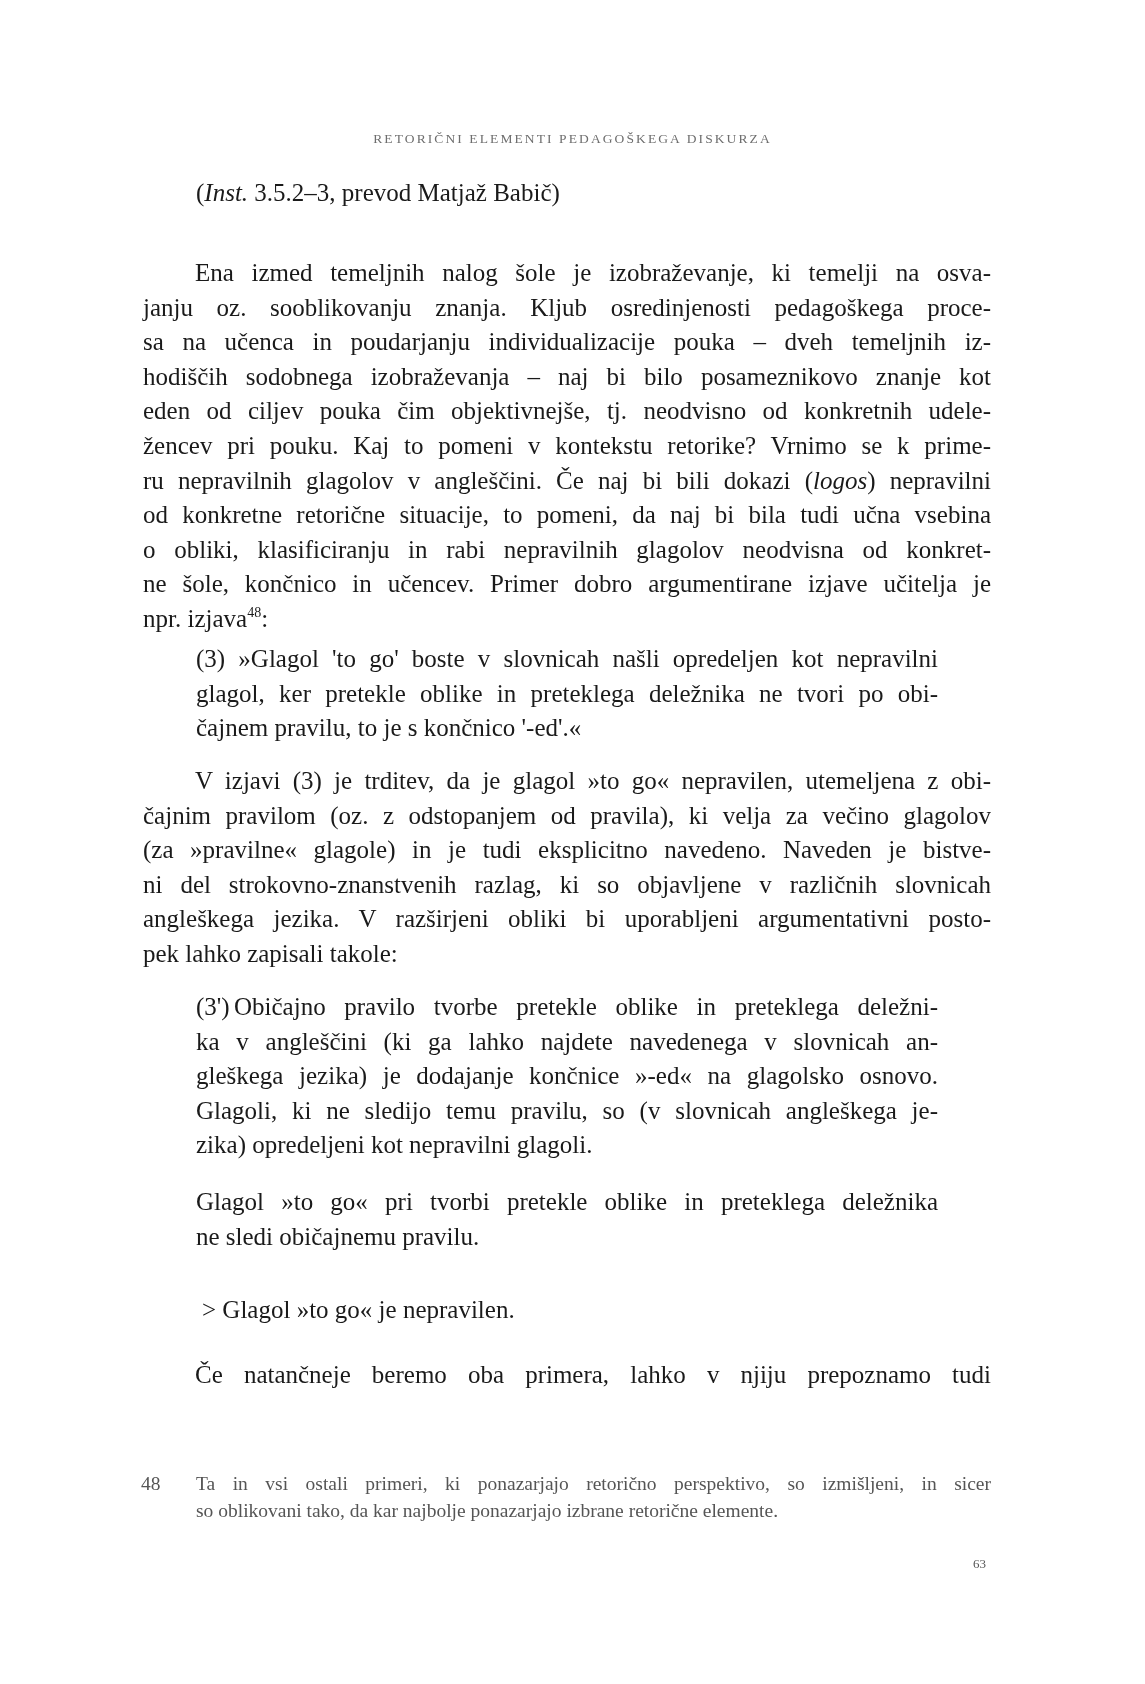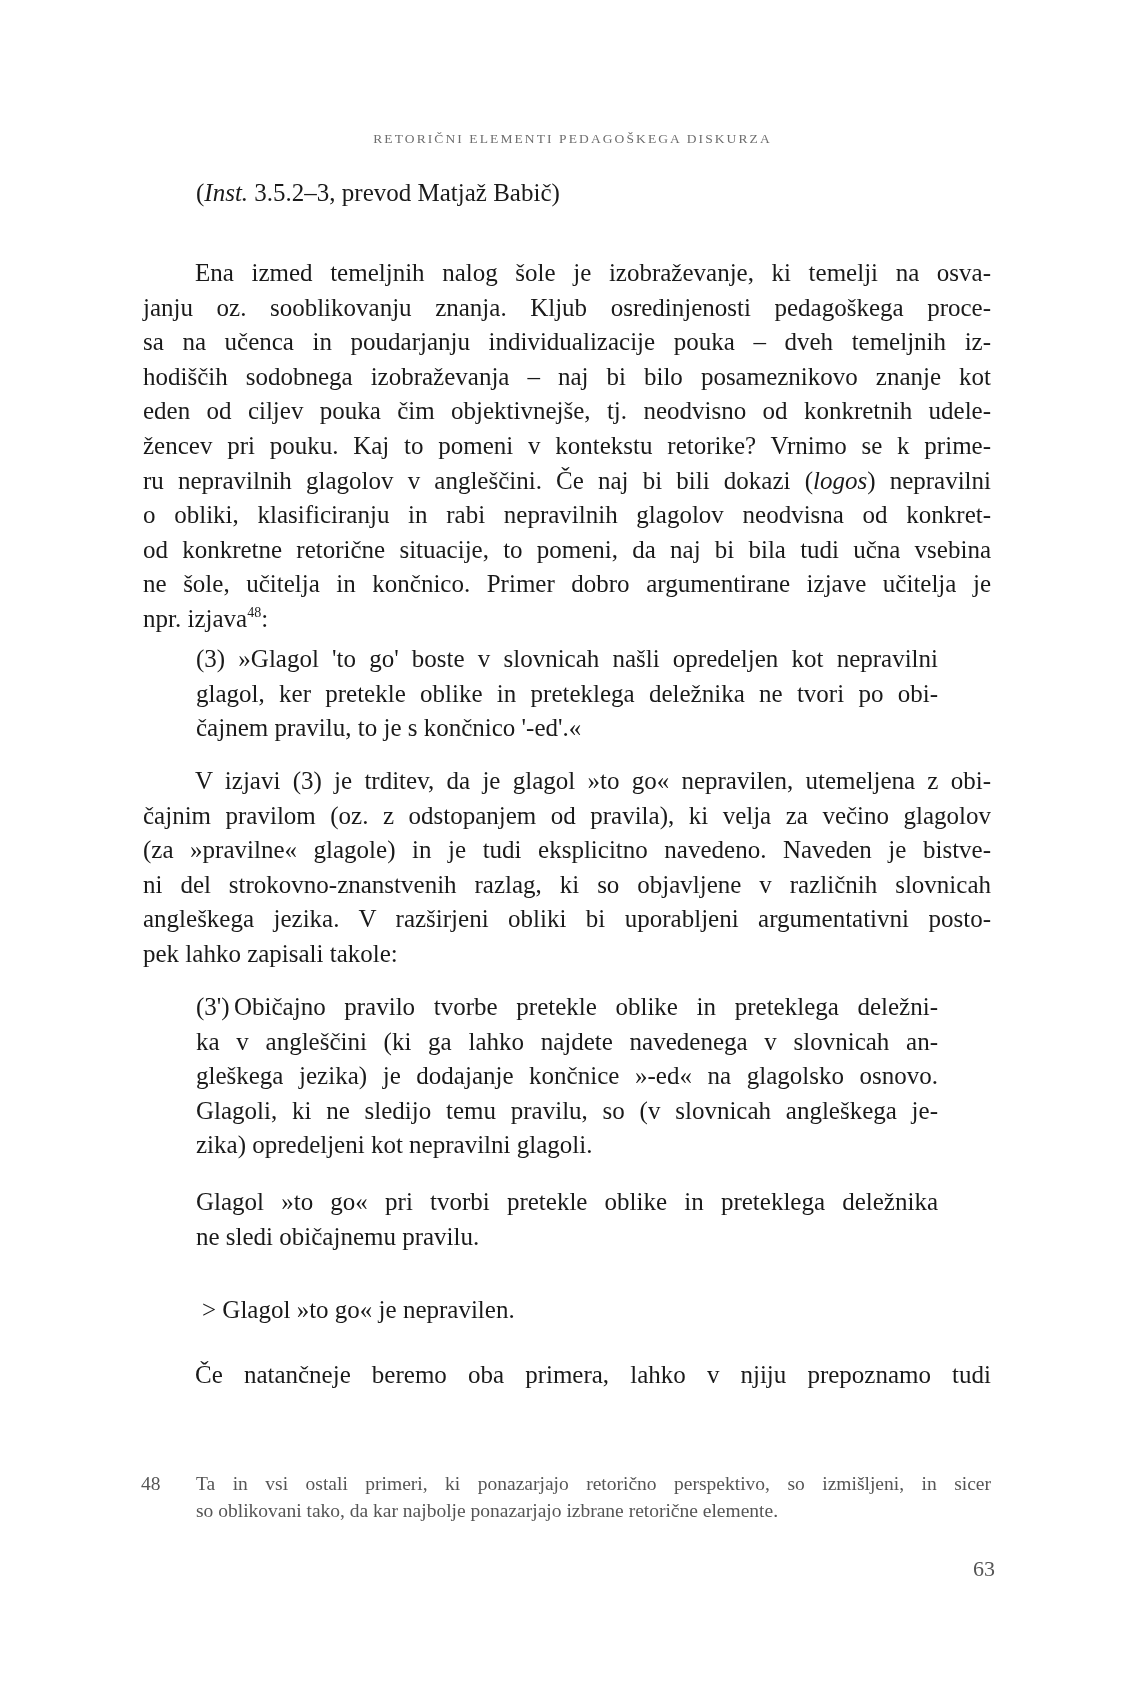--- a/index.html
+++ b/index.html
@@ -10,42 +10,42 @@
   .block { position: absolute; left: 143px; width: 848px; }
   .ln { height: 34.6px; line-height: 34.6px; font-size: 25px; white-space: nowrap; }
   .just { text-align: justify; text-align-last: justify; }
   .ind { text-indent: 52px; }
   .q { position: absolute; left: 196px; width: 742px; }
   sup { font-size: 14px; line-height: 0; vertical-align: 10px; }
   .fn { position: absolute; left: 141px; top: 1470px; width: 852px; color: #555; font-size: 19.5px; }
   .fn .num { position: absolute; left: 0; top: 0; }
   .fn .txt { position: absolute; left: 55px; width: 795px; }
   .fn .fl { height: 27px; line-height: 27px; white-space: nowrap; }
-  .pgnum { position: absolute; left: 973px; top: 1556px; font-size: 22px; color: #555; }
+  .pgnum { position: absolute; left: 973px; top: 1556px; font-size: 13px; color: #555; }
 </style>
 </head>
 <body>
 
 <div class="running-head">RETORIČNI ELEMENTI PEDAGOŠKEGA DISKURZA</div>
 
 <div class="q" style="top:176px;">
   <div class="ln"><span>(</span><i>Inst.</i><span> 3.5.2–3, prevod Matjaž Babič)</span></div>
 </div>
 
 <div class="block" style="top:256px;">
   <div class="ln just ind">Ena izmed temeljnih nalog šole je izobraževanje, ki temelji na osva-</div>
   <div class="ln just">janju oz. sooblikovanju znanja. Kljub osredinjenosti pedagoškega proce-</div>
   <div class="ln just">sa na učenca in poudarjanju individualizacije pouka – dveh temeljnih iz-</div>
   <div class="ln just">hodiščih sodobnega izobraževanja – naj bi bilo posameznikovo znanje kot</div>
   <div class="ln just">eden od ciljev pouka čim objektivnejše, tj. neodvisno od konkretnih udele-</div>
   <div class="ln just">žencev pri pouku. Kaj to pomeni v kontekstu retorike? Vrnimo se k prime-</div>
   <div class="ln just"><span>ru nepravilnih glagolov v angleščini. Če naj bi bili dokazi (</span><i>logos</i><span>) nepravilni</span></div>
+  <div class="ln just">od konkretne retorične situacije, to pomeni, da naj bi bila tudi učna vsebina</div>
   <div class="ln just">o obliki, klasificiranju in rabi nepravilnih glagolov neodvisna od konkret-</div>
-  <div class="ln just">od konkretne retorične situacije, to pomeni, da naj bi bila tudi učna vsebina</div>
-  <div class="ln just">ne šole, učitelja in končnico. Primer dobro argumentirane izjave učitelja je</div>
+  <div class="ln just">ne šole, končnico in učencev. Primer dobro argumentirane izjave učitelja je</div>
   <div class="ln"><span>npr. izjava</span><sup>48</sup><span>:</span></div>
 </div>
 
 <div class="q" style="top:642px;">
   <div class="ln just">(3) »Glagol 'to go' boste v slovnicah našli opredeljen kot nepravilni</div>
   <div class="ln just">glagol, ker pretekle oblike in preteklega deležnika ne tvori po obi-</div>
   <div class="ln">čajnem pravilu, to je s končnico '-ed'.«</div>
 </div>
 
 <div class="block" style="top:764px;">

